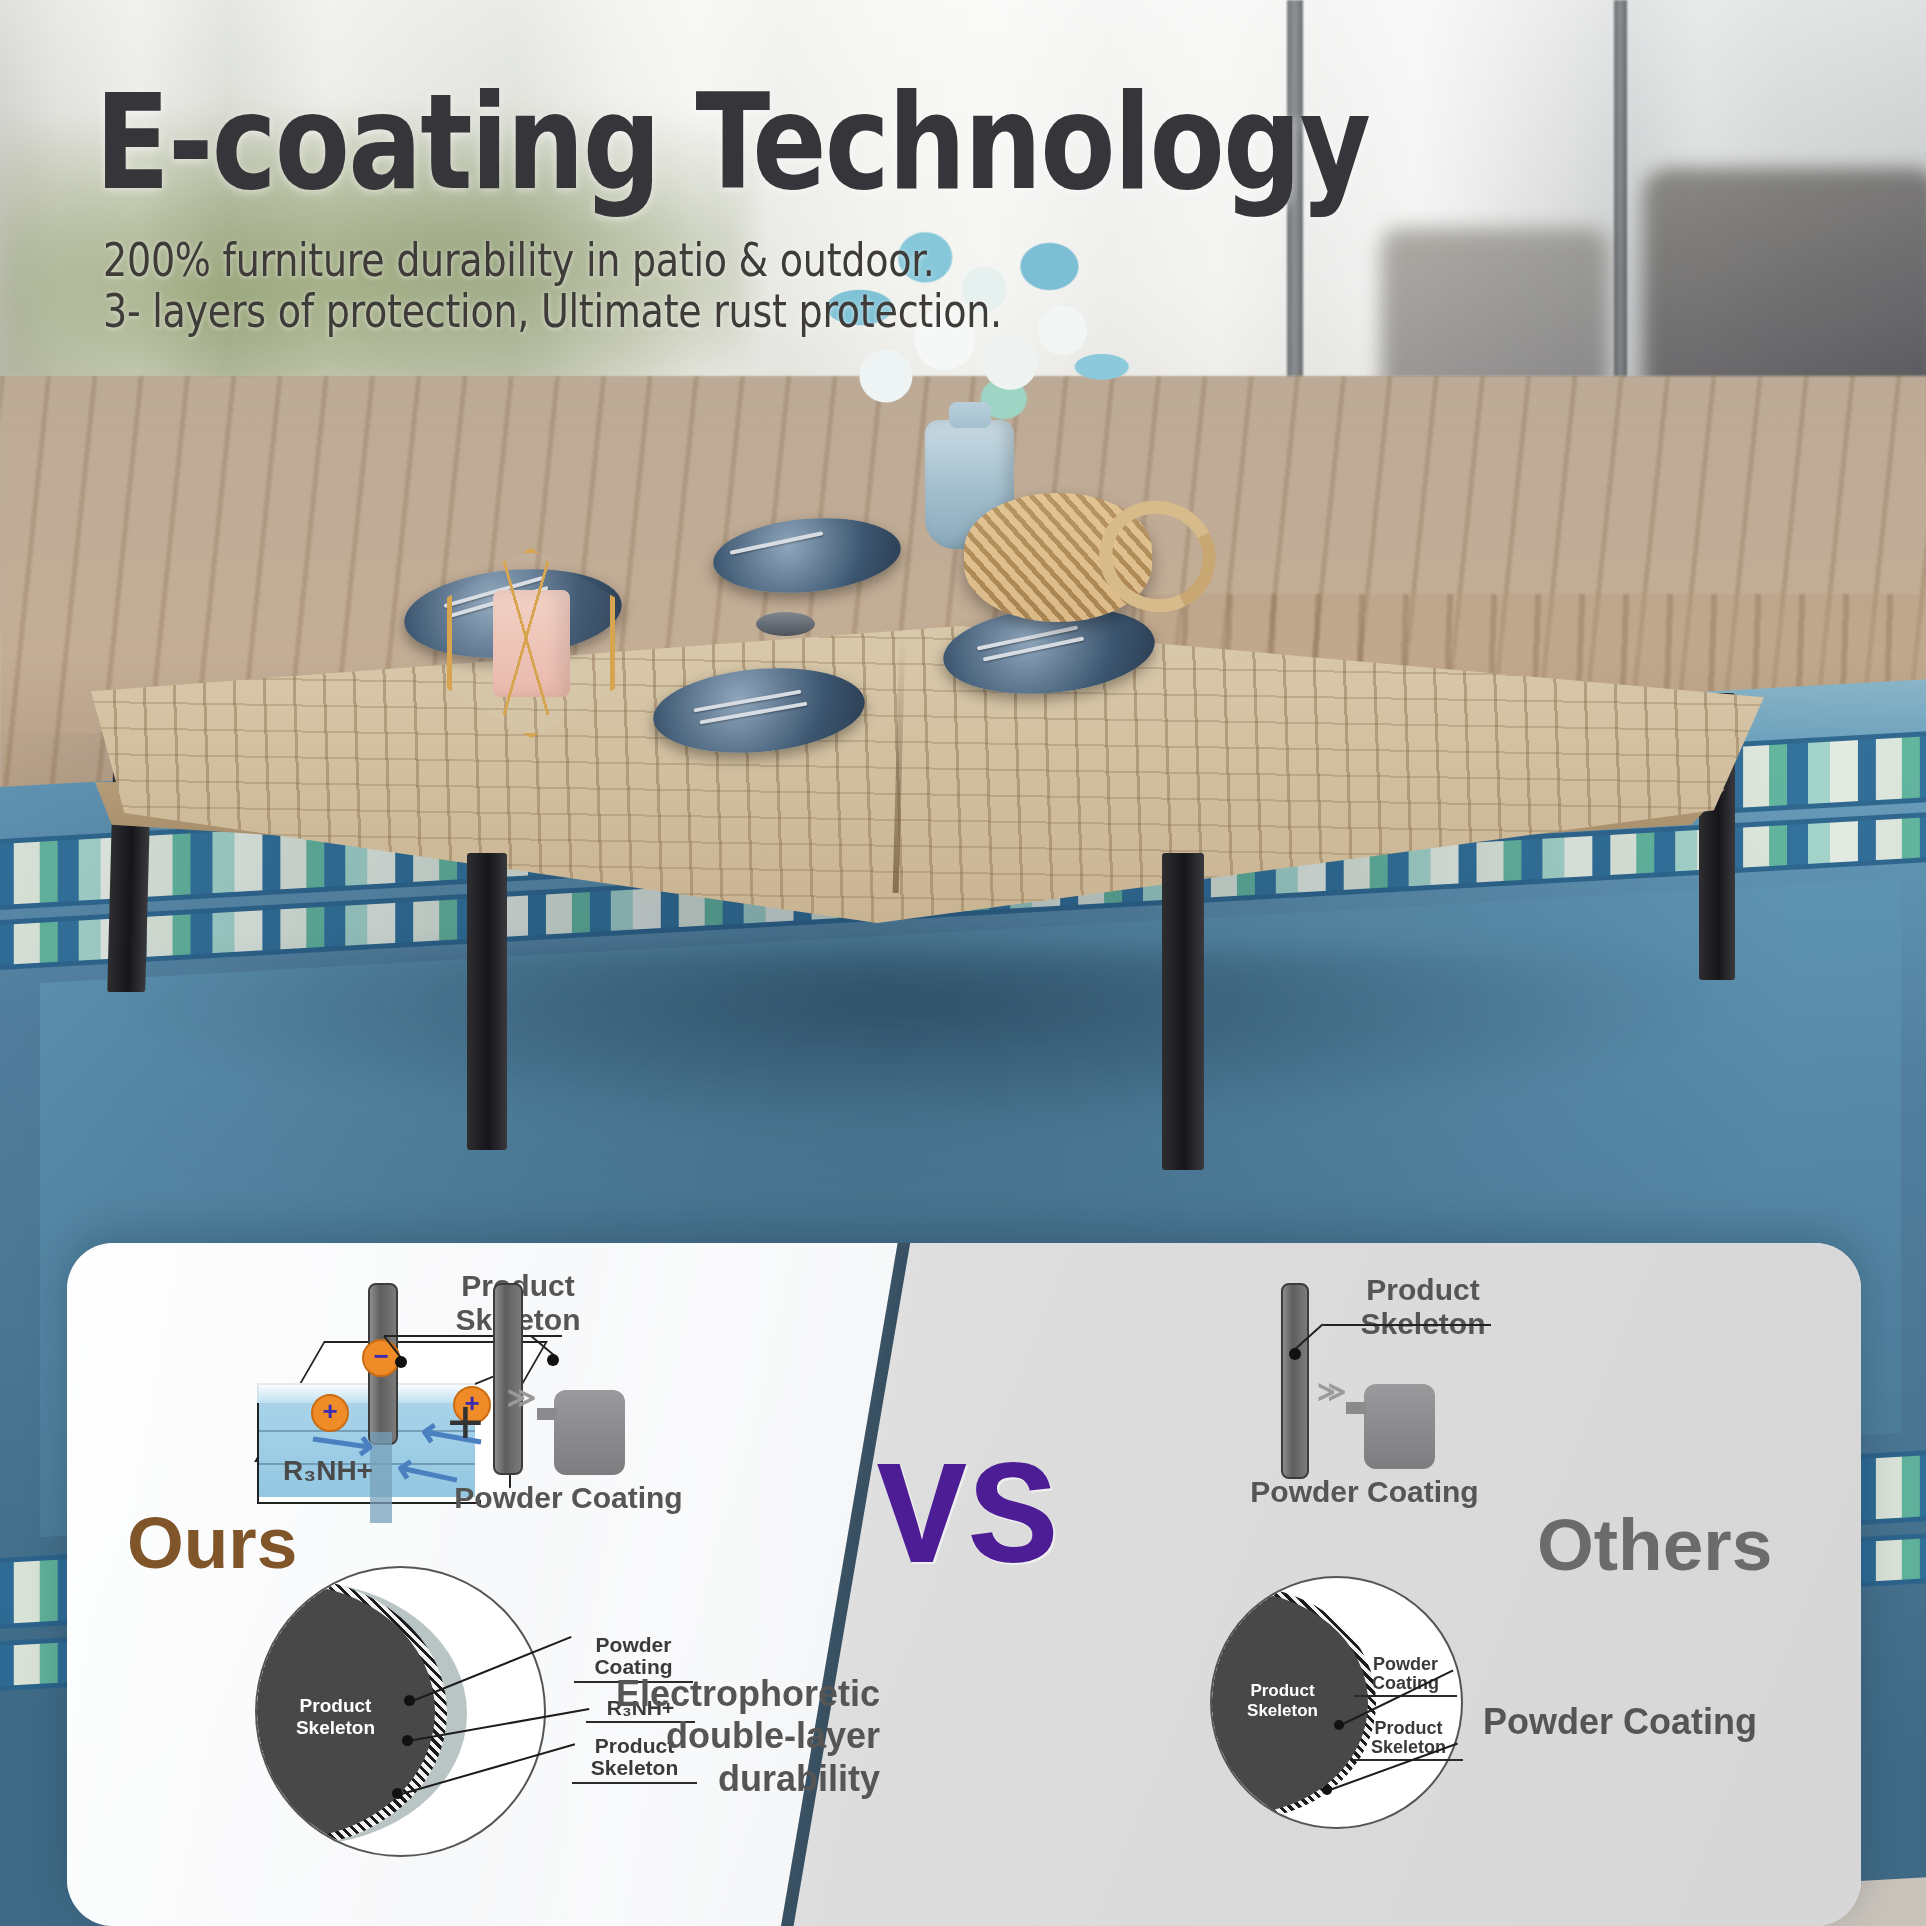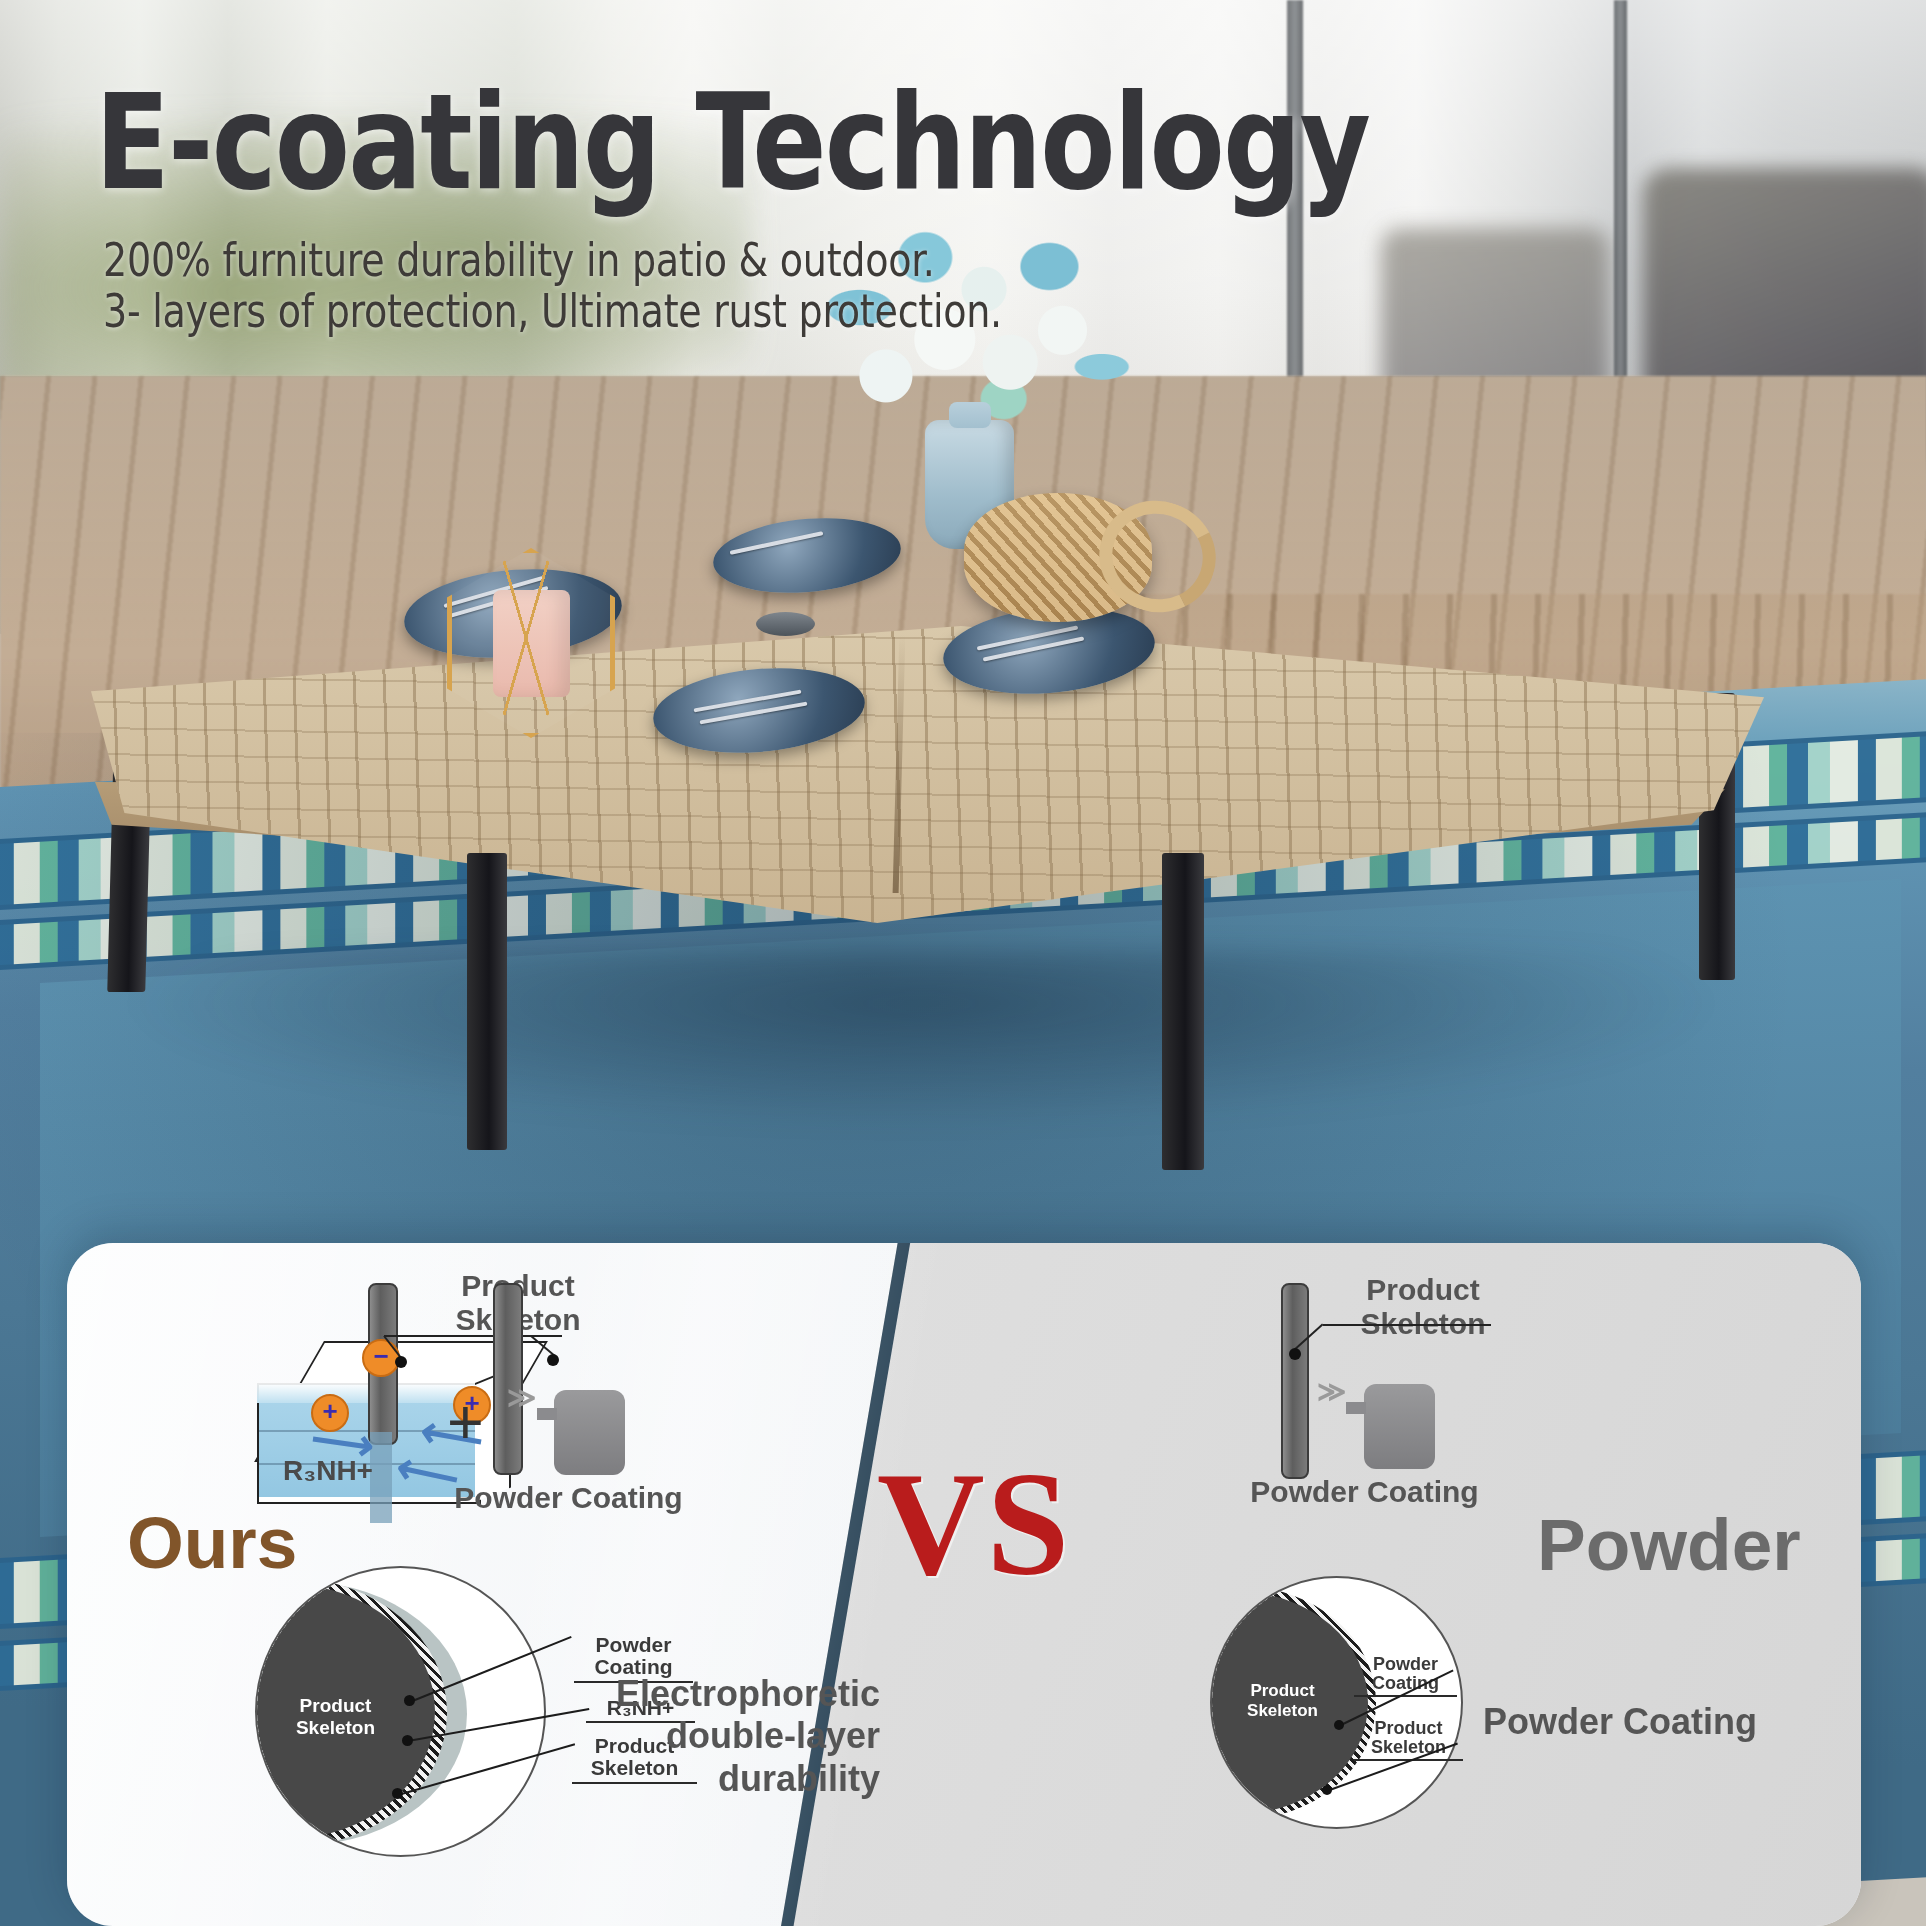--- a/index.html
+++ b/index.html
@@ -256,23 +256,23 @@
     clip-path:polygon(46.3% 0%, 47.0% 0%, 40.5% 100%, 39.8% 100%);
   }
   .panel-sheen{
     position:absolute;left:0;top:0;width:100%;height:100%;
     background:linear-gradient(100deg,rgba(255,255,255,.55) 0%,rgba(255,255,255,0) 26%,rgba(255,255,255,.35) 34%,rgba(255,255,255,0) 46%);
     pointer-events:none;
   }
 
   .vs{
     position:absolute;left:877px;top:1438px;
-    font-size:149px;font-weight:700;color:#b91c1c;letter-spacing:2px;
+    font-size:149px;font-weight:700;color:#4c1d95;letter-spacing:2px;
     text-shadow:2px 2px 0 rgba(255,255,255,.55);
-    font-family:Liberation Serif, serif;
+    font-family:Liberation Mono, monospace;
   }
   .side-label{
     position:absolute;font-size:73px;font-weight:700;
     font-family:"Liberation Sans",sans-serif;
   }
   .lbl-ours{left:127px;top:1501px;color:#81552a;}
   .lbl-others{left:1537px;top:1503px;color:#6b6b6b;}
 
   
   .dg-txt{
@@ -505,21 +505,21 @@
   <div class="dg-txt" style="left:1319px;top:1273px;width:208px;font-size:30px;">Product Skeleton</div>
   <div class="rod rod-others"></div>
   <div class="wire" style="left:1293px;top:1350px;width:40px;transform:rotate(-42deg);"></div>
   <div class="wire" style="left:1323px;top:1324px;width:168px;"></div>
   <div class="dot" style="left:1289px;top:1348px;"></div>
   <div class="spray spray-others"></div>
   <div class="nozzle" style="left:1346px;top:1402px;"></div>
   <div class="arrow" style="left:1317px;top:1378px;font-size:28px;color:#9a9a9a;">≫</div>
   <div class="dg-txt" style="left:1226px;top:1475px;width:277px;font-size:30px;">Powder Coating</div>
 
-  <div class="side-label lbl-others">Powder</div>
+  <div class="side-label lbl-others">Others</div>
 
   <div class="xsec xs-others">
     <div class="hatch hatch-t"></div>
     <div class="core core-t"></div>
     <div class="coreTxt" style="left:10px;top:103px;width:121px;font-size:17px;">Product Skeleton</div>
   </div>
   <div class="callout" style="left:1354px;top:1655px;width:103px;font-size:18px;">Powder Coating</div>
   <div class="callout" style="left:1354px;top:1719px;width:109px;font-size:18px;">Product Skeleton</div>
   <div class="lead" style="left:1339px;top:1725px;width:127px;transform:rotate(-26deg);"></div>
   <div class="lead" style="left:1327px;top:1790px;width:139px;transform:rotate(-20deg);"></div>

